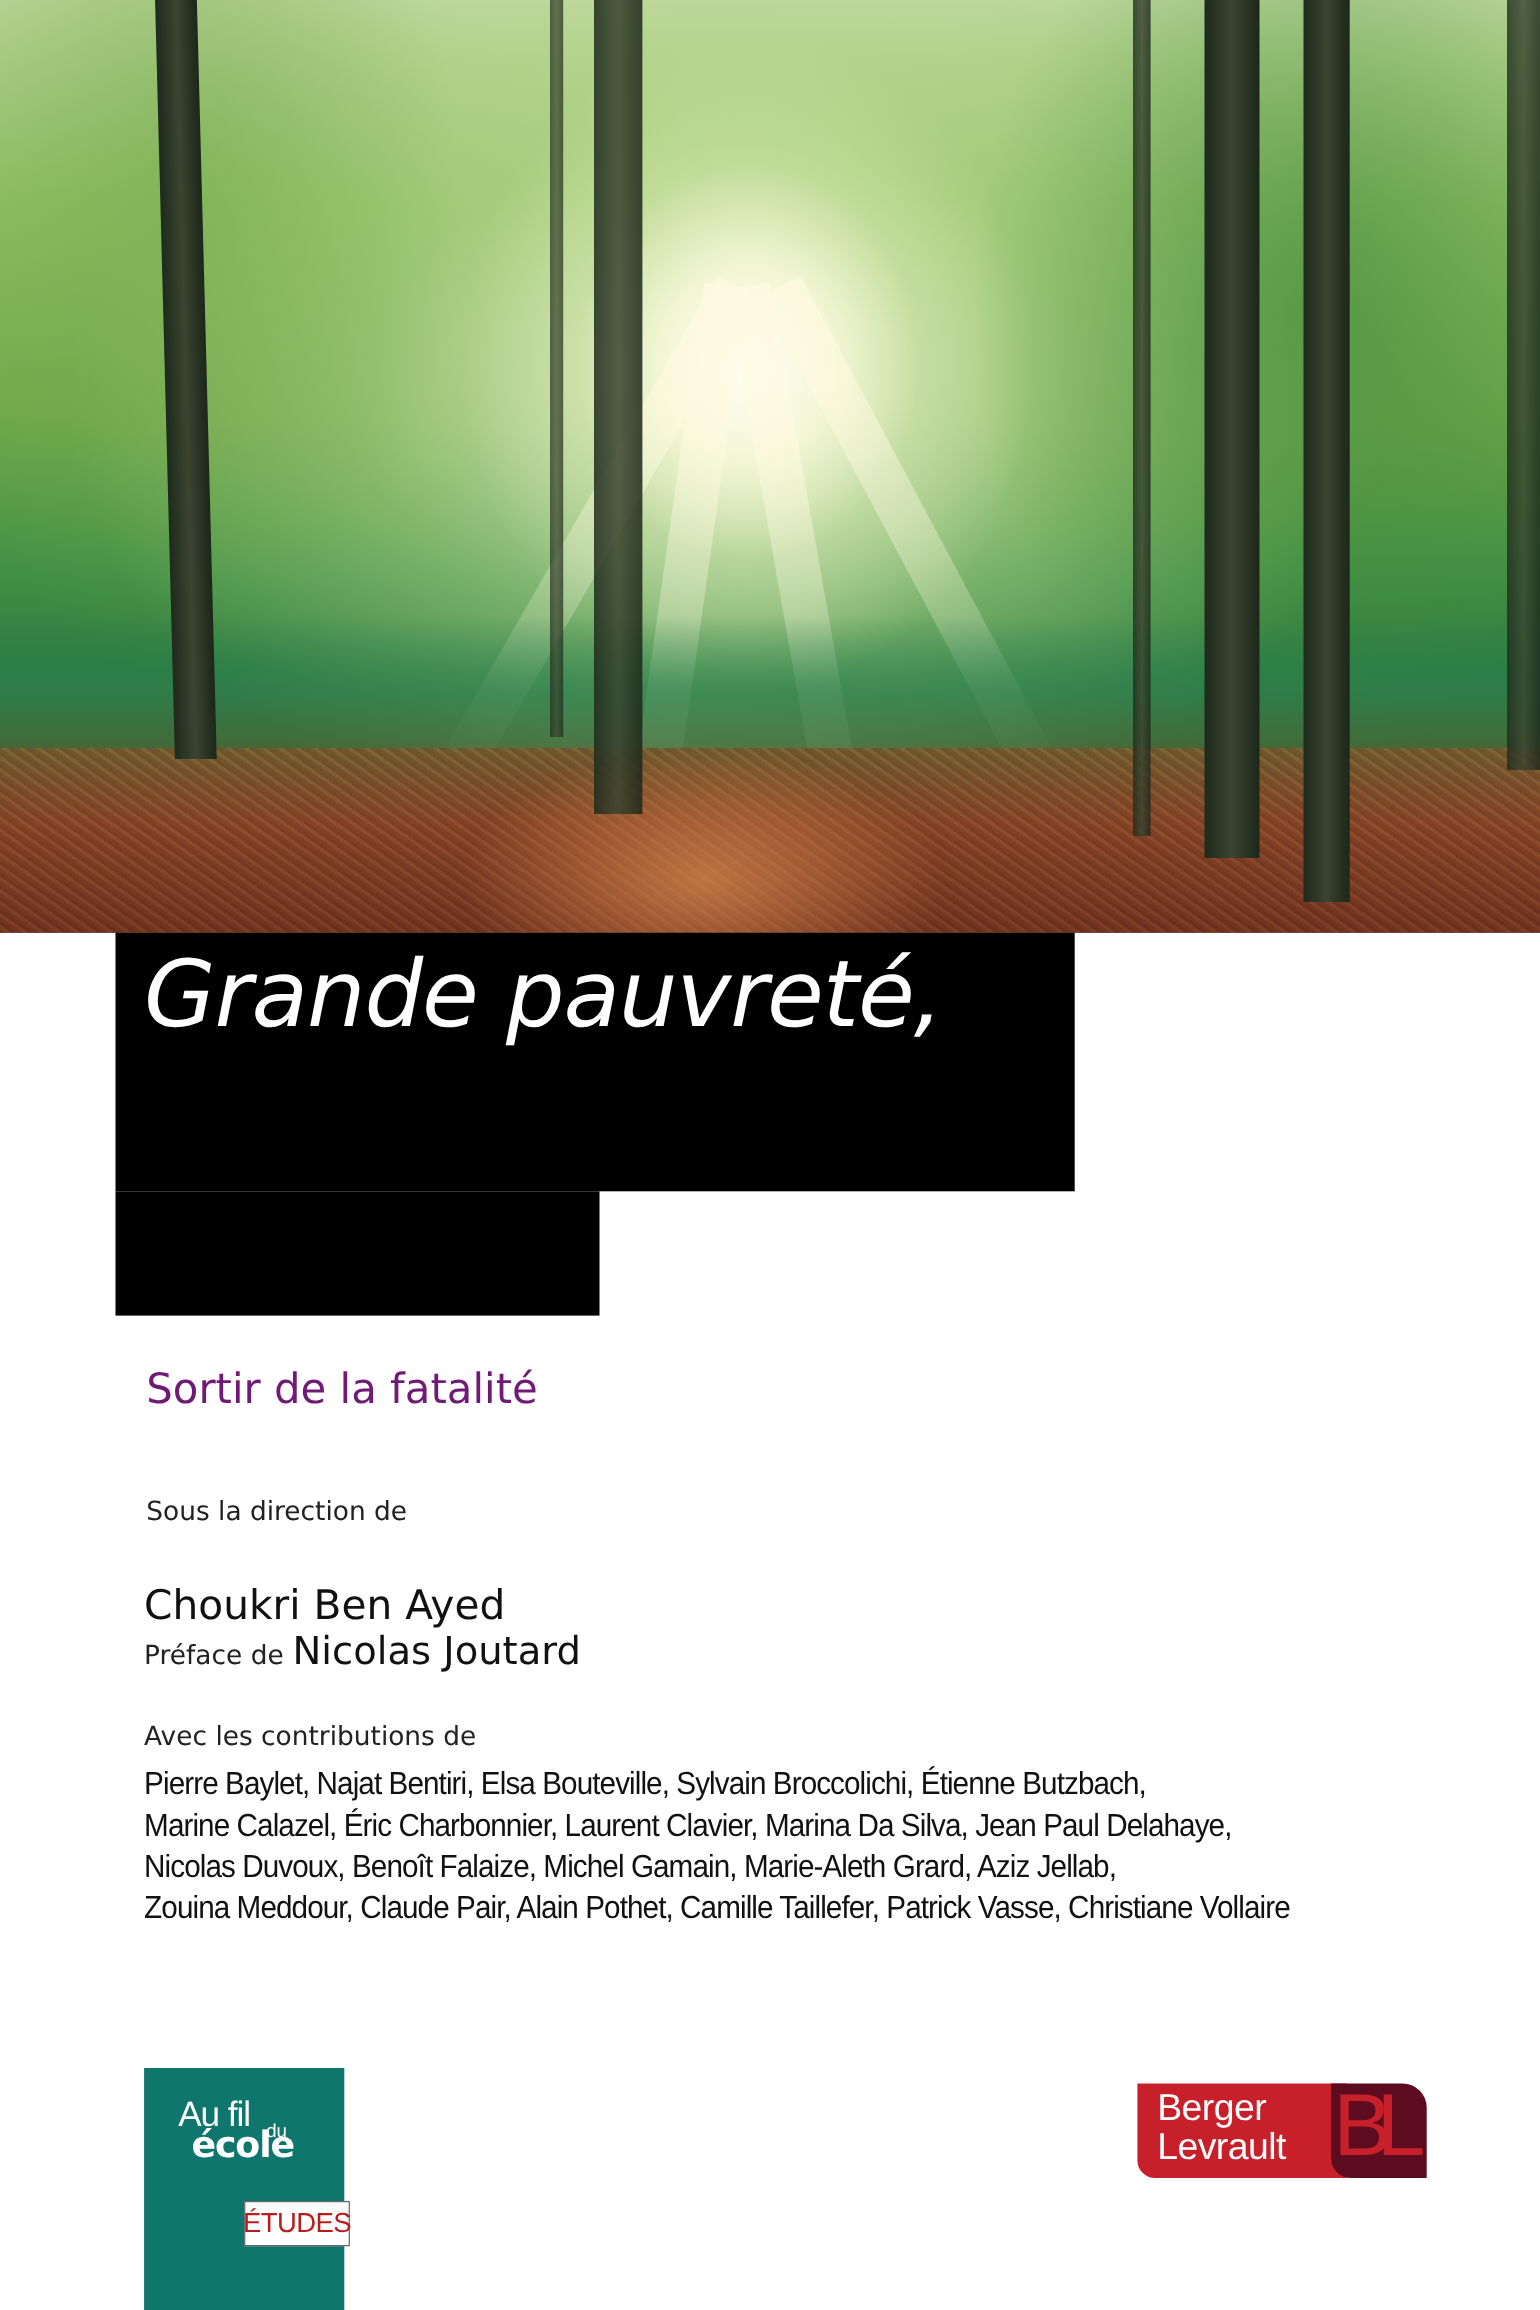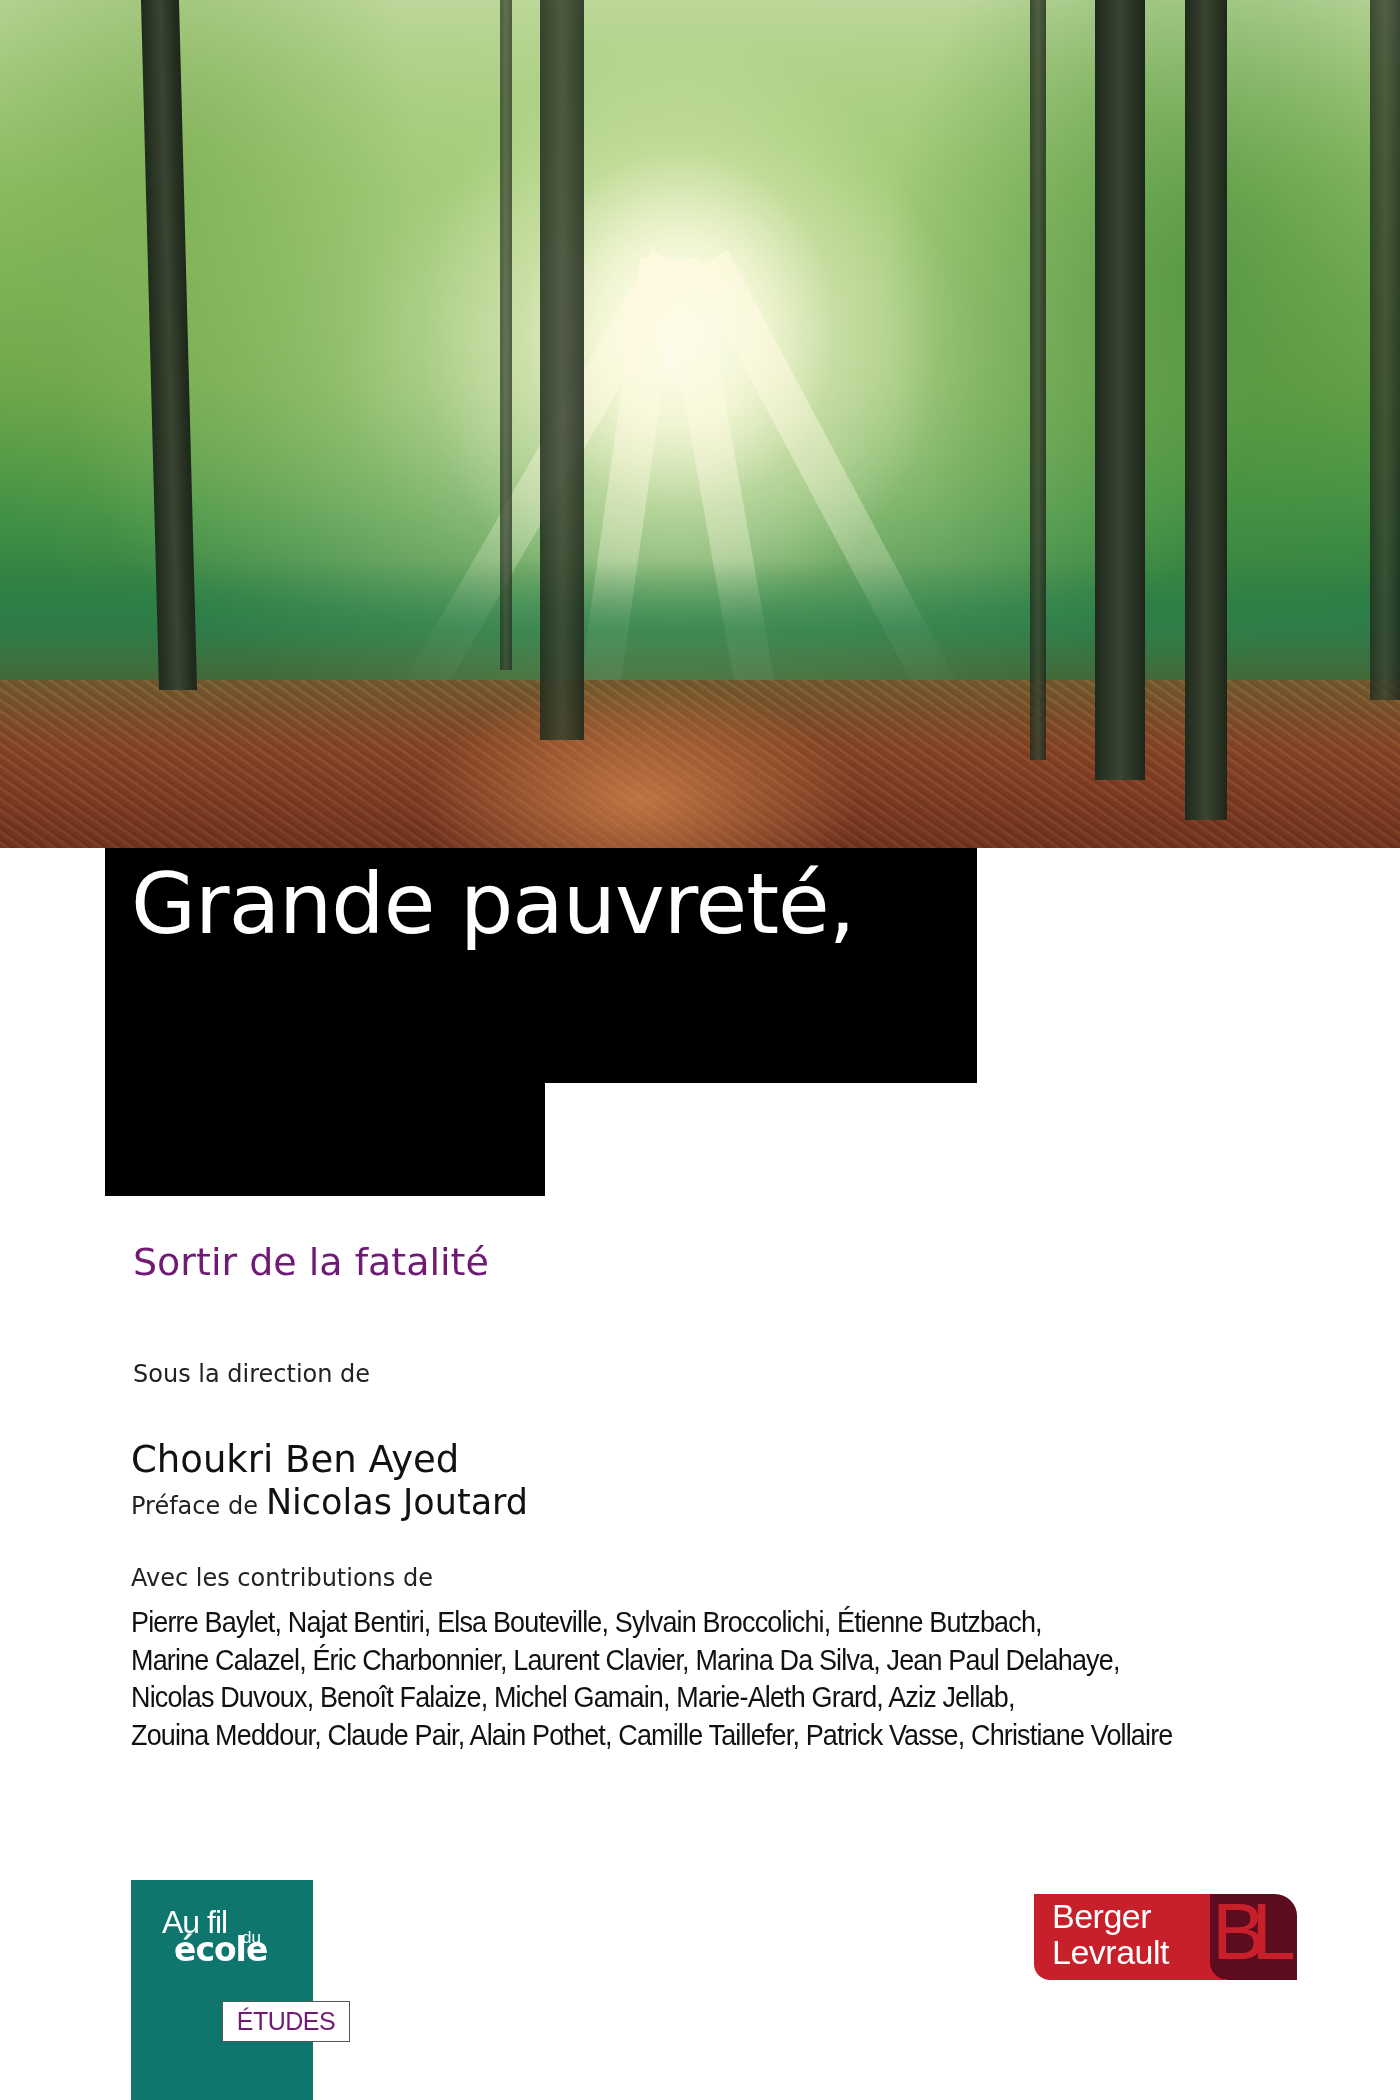--- a/index.html
+++ b/index.html
@@ -24,39 +24,39 @@
       repeating-linear-gradient(35deg, rgba(120,50,30,0.35) 0 3px, rgba(160,90,50,0.25) 3px 6px, rgba(90,40,25,0.3) 6px 9px),
       linear-gradient(180deg, #6f6a35 0%, #8a4a2a 40%, #6e3220 100%); }
   .photo .ray { position:absolute; top:260px; width:40px; height:520px; transform-origin:top center;
     background: linear-gradient(180deg, rgba(255,250,225,0.7), rgba(255,240,200,0)); }
   .trunk { position:absolute; top:0; background: linear-gradient(90deg, #1e2a1c, #3a4430 50%, #1c261a); }
 
   
   .title-box-top { position:absolute; left:105px; top:848px; width:872px; height:235px; background:#000; }
   .title-box-bottom { position:absolute; left:105px; top:1083px; width:440px; height:113px; background:#000; }
   .title { position:absolute; left:131px; top:848px; margin:0; color:#fff; font-family:"DejaVu Sans", sans-serif; font-weight:normal; font-size:84px; line-height:113px; letter-spacing:-1px; }
-  .title .line { display:block; white-space:nowrap; }
+  .title .line { display:block; white-space:nowrap;font-style:italic; }
 
   .subtitle { position:absolute; left:133px; top:1240px; font-size:38px; line-height:44px; color:#701a75; }
 
   .dir-label { position:absolute; left:133px; top:1360px; font-size:24px; line-height:28px; color:#222; }
   .dir-name { position:absolute; left:131px; top:1398px; font-size:37px; line-height:44px; color:#111;margin-top:40px; }
   .preface { position:absolute; left:131px; top:1482px; font-size:24px; line-height:40px; color:#222; white-space:nowrap; }
   .preface .pname { font-size:35px; color:#111; margin-left:8px; }
 
   .contrib-label { position:absolute; left:131px; top:1563px; font-size:24px; line-height:30px; color:#222; }
   .contrib-list { position:absolute; left:131px; top:1604px; width:1200px; font-family:"Liberation Sans", sans-serif; font-size:29px; line-height:37.7px; color:#111; letter-spacing:-0.9px; transform:scaleX(0.93); transform-origin:left top; }
   .contrib-list .cl { display:block; white-space:nowrap; }
 
   
   .series { position:absolute; left:131px; top:1880px; width:182px; height:220px; background:#0f766e; }
   .series .au { position:absolute; left:31px; top:24px; color:#fff; font-family:"Liberation Sans", sans-serif; font-weight:normal; font-size:32px; line-height:36px; letter-spacing:-1px; }
   .series .du { position:absolute; left:111px; top:49px; color:#fff; font-size:17px; line-height:18px; font-family:"Liberation Sans", sans-serif; }
   .series .debat { position:absolute; left:43px; top:52px; color:#fff; font-family:"DejaVu Sans", sans-serif; font-weight:bold; font-size:33px; line-height:36px; letter-spacing:-1px; }
-  .etudes { position:absolute; left:222px; top:2001px; width:128px; height:41px; background:#fff; border:1px solid #555; box-sizing:border-box; display:flex; align-items:center; justify-content:center; font-family:"Liberation Sans", sans-serif; font-size:25px; color:#701a75; letter-spacing:-0.5px; }
+  .etudes { position:absolute; left:222px; top:2001px; width:96px; height:41px; background:#fff; border:1px solid #555; box-sizing:border-box; display:flex; align-items:center; justify-content:center; font-family:"Liberation Sans", sans-serif; font-size:25px; color:#b91c1c; letter-spacing:-0.5px; }
 
   
   .publisher { position:absolute; left:1034px; top:1894px; width:263px; height:86px; }
   .publisher .red { position:absolute; left:0; top:0; width:190px; height:86px; background:#c8202a; border-radius:0 0 0 16px; }
   .publisher .dark { position:absolute; left:176px; top:0; width:87px; height:86px; background:#5c0c1e; border-radius:0 22px 0 18px; }
   .publisher .berger { position:absolute; left:18px; top:4px; color:#fff; font-family:"Liberation Sans", sans-serif; font-size:34px; line-height:36px; letter-spacing:-0.5px; }
   .publisher .levrault { position:absolute; left:18px; top:40px; color:#fff; font-family:"Liberation Sans", sans-serif; font-size:34px; line-height:36px; letter-spacing:-0.5px; }
   .publisher .bl { position:absolute; left:178px; top:-6px; color:#c8202a; font-family:"Liberation Sans", sans-serif; font-size:80px; line-height:88px; letter-spacing:-14px; font-weight:normal; }
 </style>
 </head>

